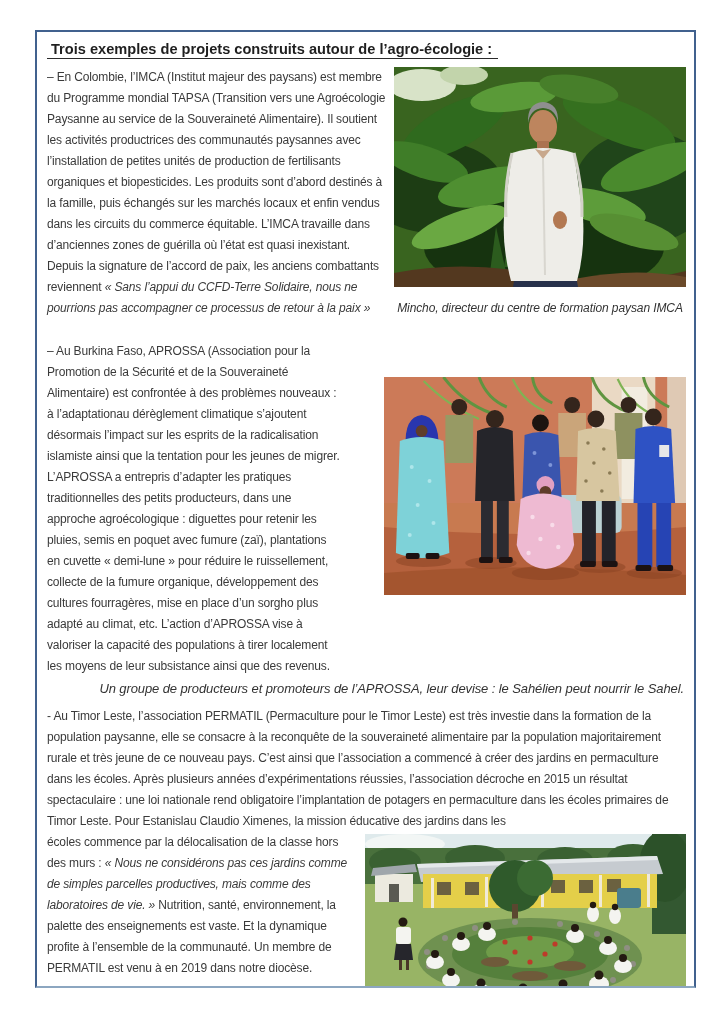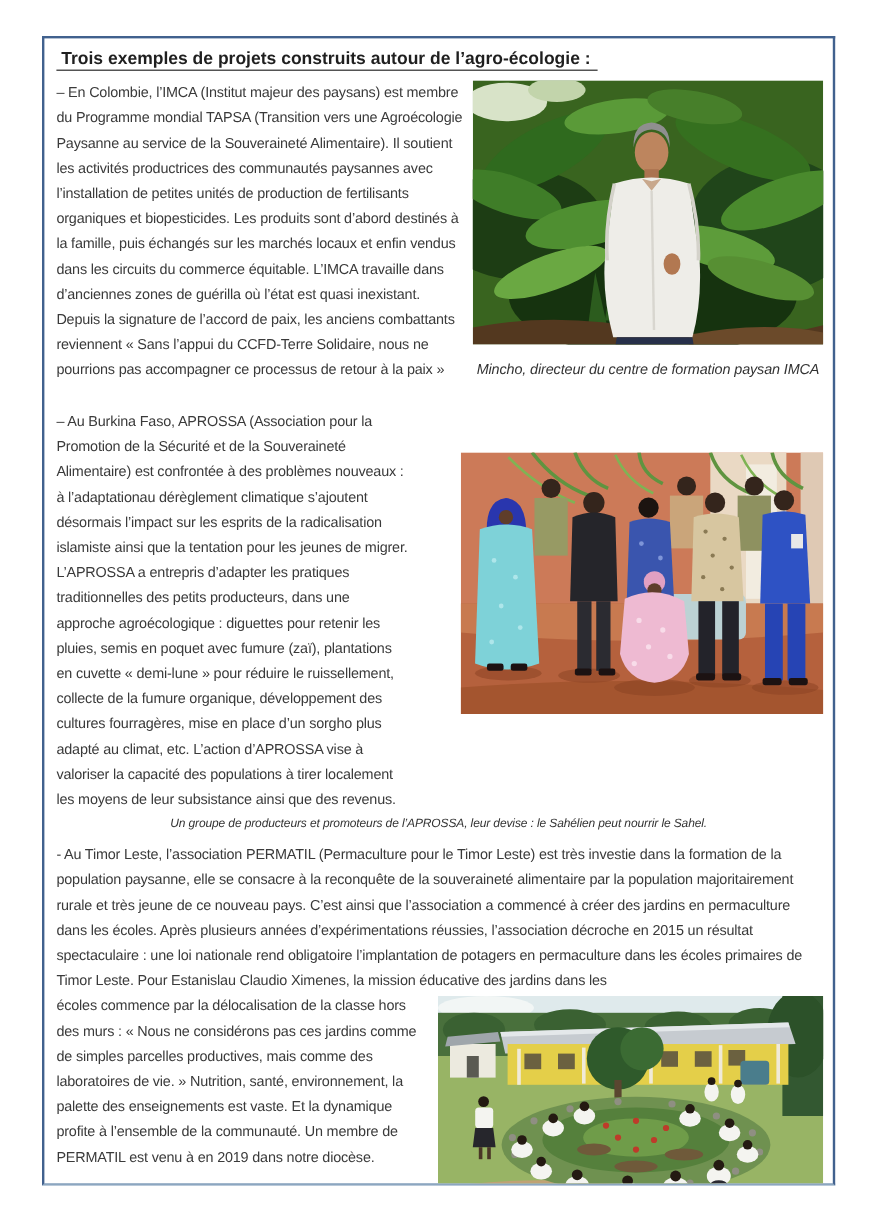--- a/index.html
+++ b/index.html
@@ -17,33 +17,33 @@
   .title{margin:2px 0 8px 0;text-decoration:underline;}
   .title-inner{
     display:inline-block;font-size:14.6px;font-weight:bold;color:#1f1f1f;
     border-bottom:1.6px solid #2a2a2a;padding:0 6px 1px 4px;letter-spacing:0;
   }
   .txt{
     font-size:12px;line-height:21px;letter-spacing:-0.15px;color:#3a3a3a;
     text-align:left;
   }
   .txt b{font-weight:normal;}
-  .q{}
+  .q{font-style:italic;}
   .sec{display:flex;align-items:flex-start;}
   .sec1{margin-bottom:22px;}
   .sec1 .txt{flex:1 1 auto;padding-right:6px;}
   .pcol1{width:292px;flex:0 0 292px;}
   .sec2{margin-bottom:0;gap:36px;}
   .sec2 .txt{flex:1 1 auto;padding-right:8px;}
   .pcol2{width:302px;flex:0 0 302px;padding-top:36px;}
   .cap{
     font-style:italic;font-size:12px;color:#333;letter-spacing:-0.1px;
   }
   .cap1{text-align:center;margin-top:14px;}
-  .cap2{text-align:center;font-size:10px;margin:4px 2px 10px 0;}
+  .cap2{text-align:right;font-size:13px;margin:4px 2px 10px 0;}
   .parA{margin-top:2px;}
   .sec3 .txt3{flex:1 1 auto;padding-right:10px;}
   .pcol3{width:321px;flex:0 0 321px;padding-top:2px;}
   .cap3{text-align:center;padding-right:24px;margin-top:10px;}
   .photo{line-height:0;}
   .photo svg{display:block;}
 </style>
 </head>
 <body>
 

